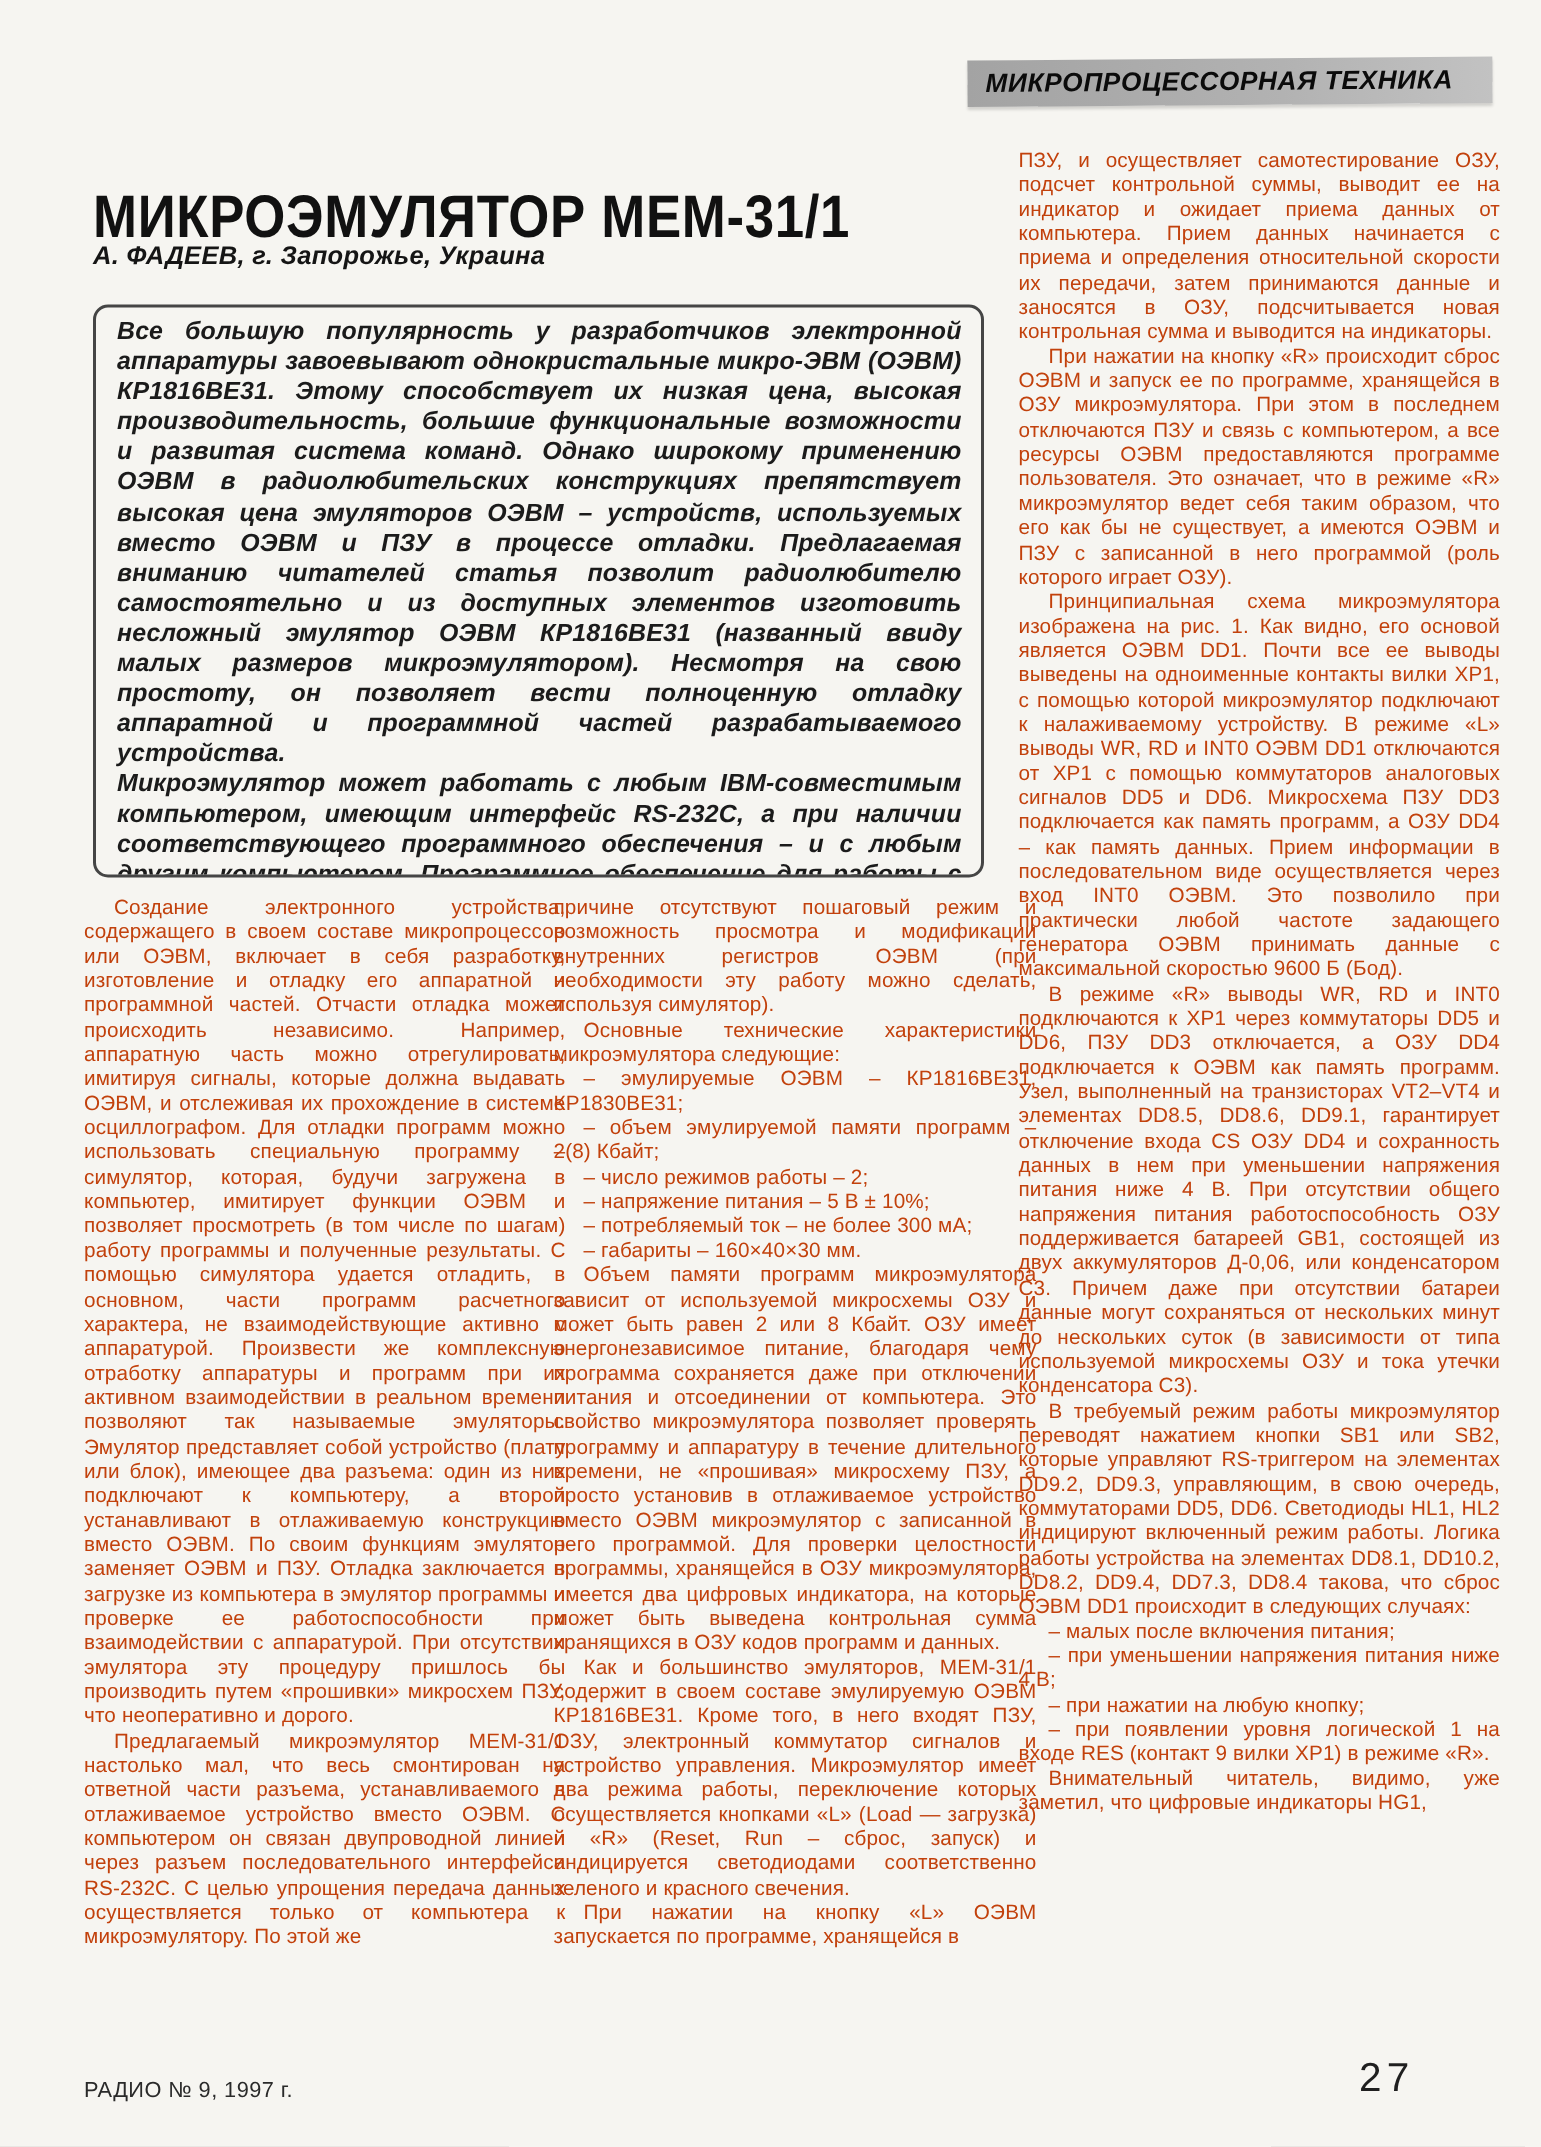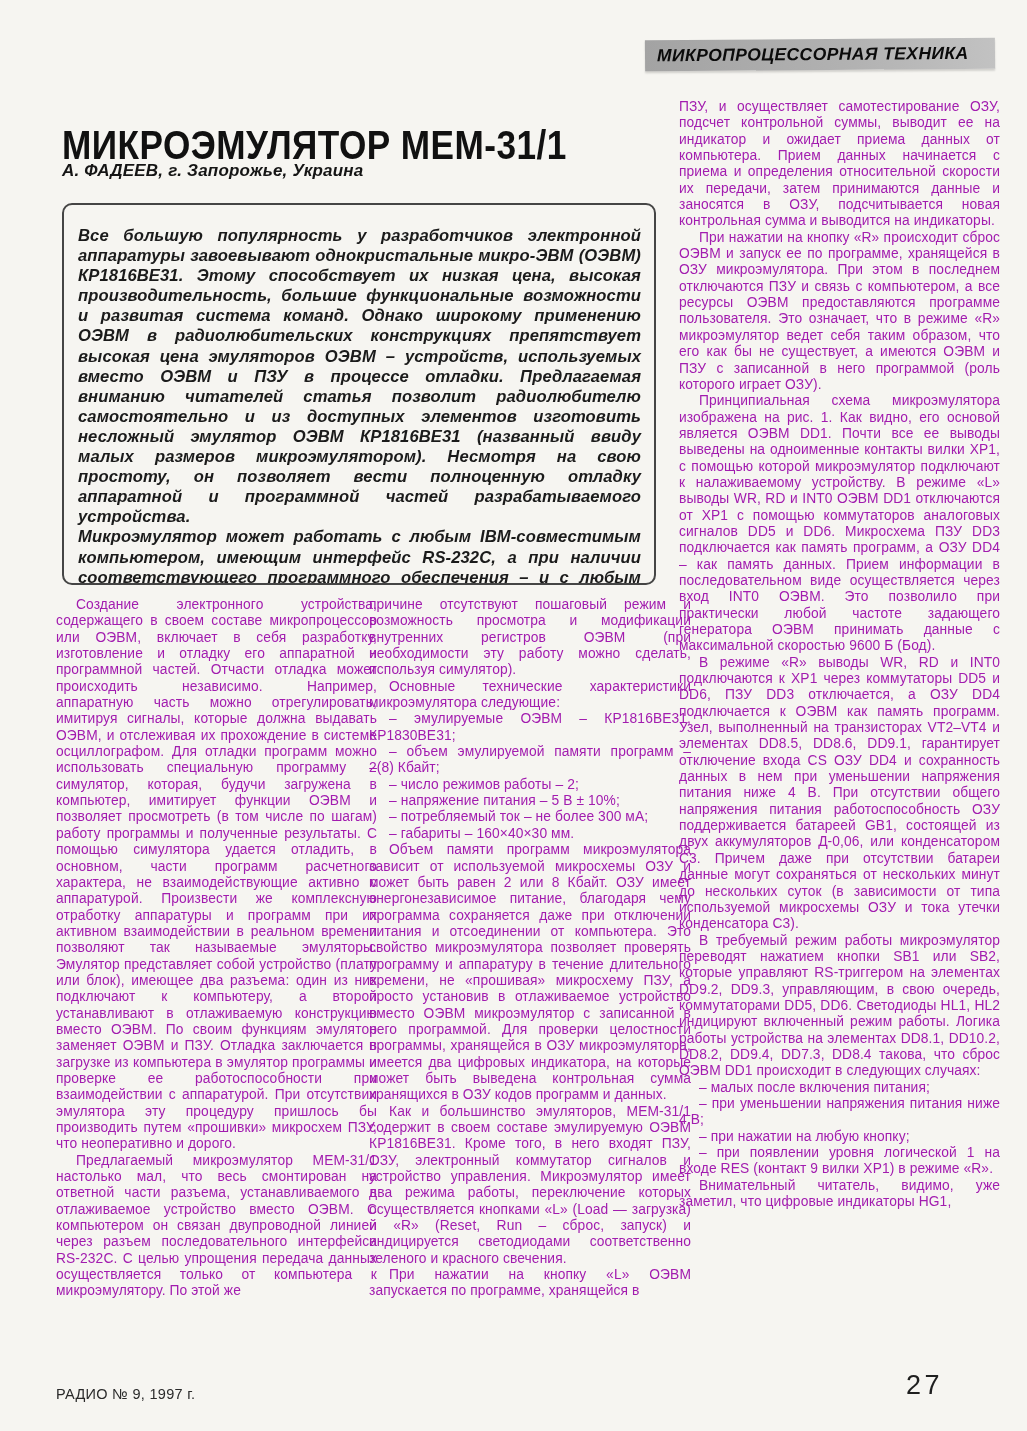--- a/index.html
+++ b/index.html
@@ -32,33 +32,33 @@
   }
   .author{
     position:absolute;left:62px;top:161px;
     font-size:17px;font-weight:bold;font-style:italic;
     letter-spacing:0.2px;color:#151515;
   }
   .abstract{
     position:absolute;left:62px;top:203px;width:594px;height:382px;
     box-sizing:border-box;
     border:2px solid #454545;border-radius:10px;
-    padding:21px 13px 10px 14px;
+    padding:6px 13px 10px 14px;
     overflow:hidden;
   }
   .abstract .para{
     margin:0;font-size:16.6px;font-weight:bold;font-style:italic;
     line-height:20.1px;text-align:justify;letter-spacing:0.1px;color:#1b1b1b;
   }
   .col{
     position:absolute;overflow:hidden;
   }
   .col .para{
     margin:0;font-size:13.8px;line-height:16.35px;
-    text-align:justify;letter-spacing:0.1px;color:#a21caf;
+    text-align:justify;letter-spacing:0.1px;color:#c2410c;
   }
   .col .para.indent{text-indent:20px;}
   .col-left{left:56px;top:597px;width:321px;height:756px;}
   .col-mid{left:369px;top:597px;width:322px;height:756px;}
   .col-right{left:679px;top:99px;width:321px;height:1250px;}
   .footer{
     position:absolute;left:56px;top:1366px;
     font-size:14.5px;color:#2a2a2a;letter-spacing:0.3px;margin-top:20px;
   }
   .page-number{

